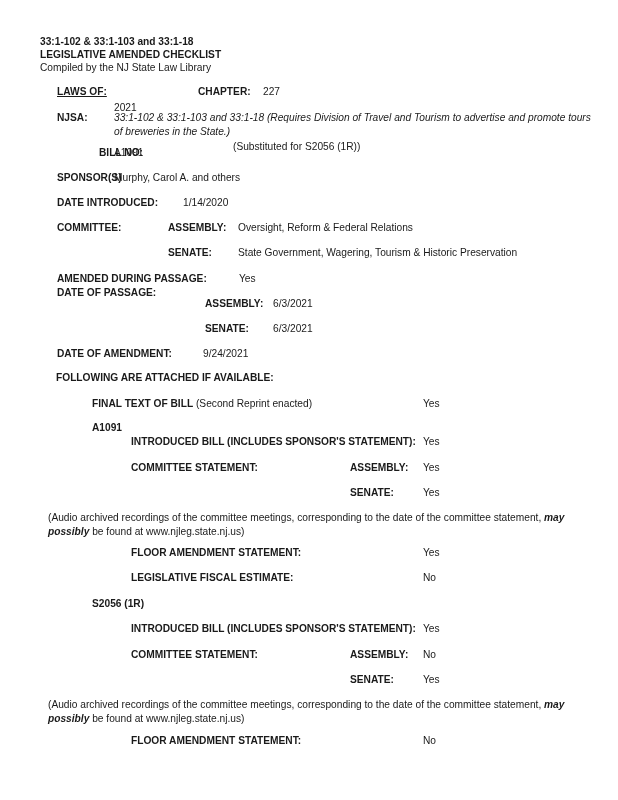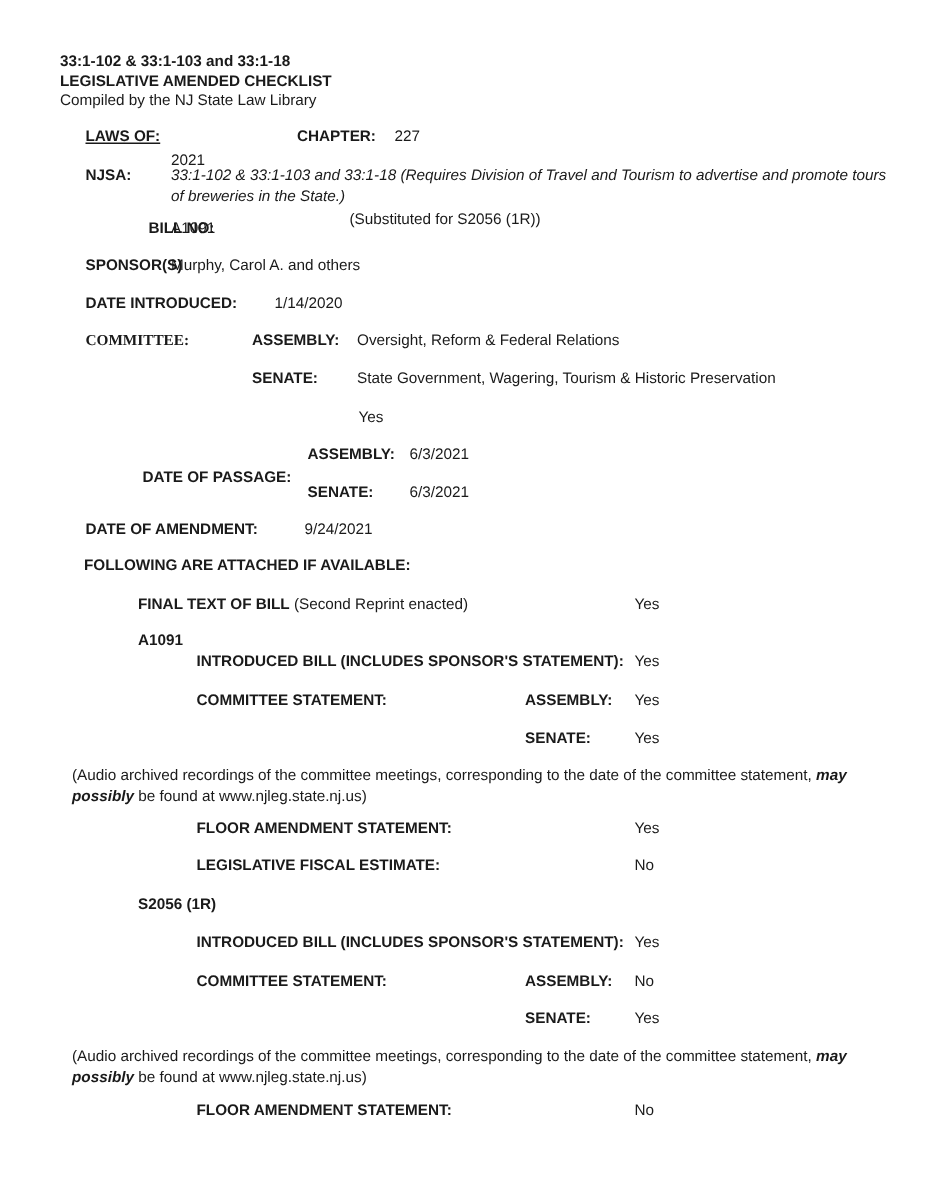--- a/index.html
+++ b/index.html
@@ -40,29 +40,30 @@
   <span class="t b" style="left:51px; top:146px;padding-left:48px;">BILL NO:</span>
   <span class="t" style="left:114px; top:146px;">A1091</span>
   <span class="t" style="left:197px; top:140px;margin-left:36px;">(Substituted for S2056 (1R))</span>
 
   <span class="t b" style="left:57px; top:171px;">SPONSOR(S)</span>
   <span class="t" style="left:114px; top:171px;">Murphy, Carol A. and others</span>
 
   <span class="t b" style="left:57px; top:196px;">DATE INTRODUCED:</span>
   <span class="t" style="left:183px; top:196px;">1/14/2020</span>
 
-  <span class="t b" style="left:57px; top:221px;font-family:Liberation Serif, serif;">COMMITTEE:</span>
+  <span class="t b" style="left:57px; top:221px;">COMMITTEE:</span>
   <span class="t b" style="left:168px; top:221px;">ASSEMBLY:</span>
   <span class="t" style="left:238px; top:221px;">Oversight, Reform &amp; Federal Relations</span>
   <span class="t b" style="left:168px; top:246px;">SENATE:</span>
   <span class="t" style="left:238px; top:246px;">State Government, Wagering, Tourism &amp; Historic Preservation</span>
 
+  <span class="t b" style="left:57px; top:272px;">AMENDED DURING PASSAGE:</span>
   <span class="t" style="left:239px; top:272px;">Yes</span>
 
-  <span class="t b" style="left:57px; top:312px;margin-left:38px;">DATE OF PASSAGE:</span>
+  <span class="t b" style="left:57px; top:286px;">DATE OF PASSAGE:</span>
   <span class="t b" style="left:205px; top:297px;">ASSEMBLY:</span>
   <span class="t" style="left:273px; top:297px;">6/3/2021</span>
   <span class="t b" style="left:205px; top:322px;">SENATE:</span>
   <span class="t" style="left:273px; top:322px;">6/3/2021</span>
 
   <span class="t b" style="left:57px; top:347px;">DATE OF AMENDMENT:</span>
   <span class="t" style="left:203px; top:347px;">9/24/2021</span>
 
   <span class="t b" style="left:56px; top:371px;">FOLLOWING ARE ATTACHED IF AVAILABLE:</span>
 

